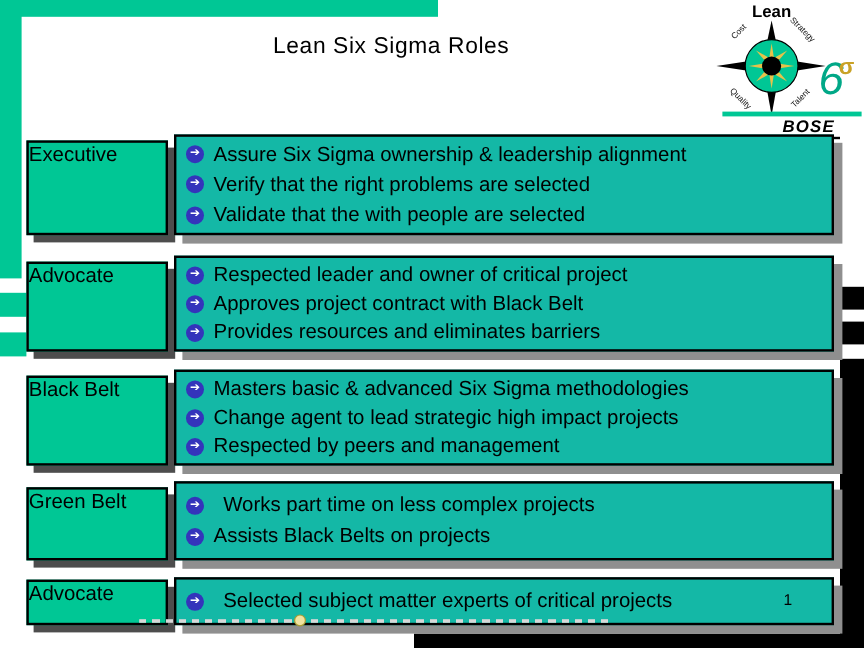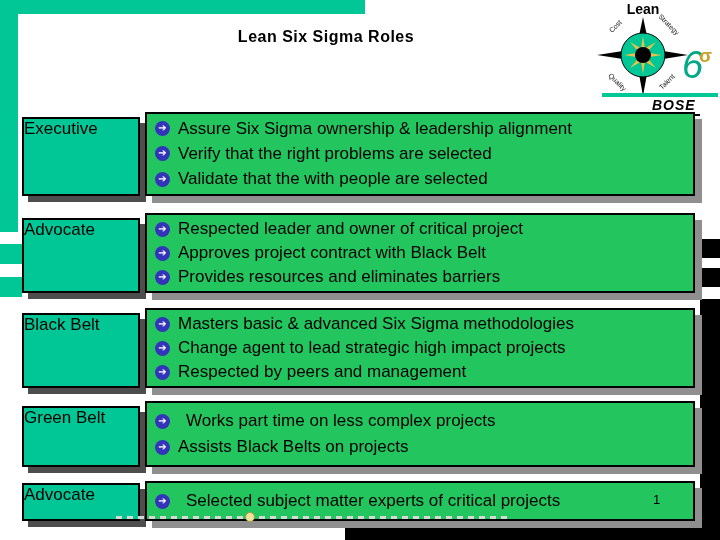--- a/index.html
+++ b/index.html
@@ -13,21 +13,21 @@
   .teal-dash-1{position:absolute;left:0;top:244px;width:22px;height:20px;background:#00C795;}
   .teal-dash-2{position:absolute;left:0;top:277px;width:22px;height:20px;background:#00C795;}
   .black-sq-1{position:absolute;left:700px;top:239px;width:20px;height:19px;background:#000;}
   .black-sq-2{position:absolute;left:700px;top:268px;width:20px;height:19px;background:#000;}
   .black-right-bar{position:absolute;left:700px;top:299px;width:20px;height:241px;background:#000;}
   .black-bottom-bar{position:absolute;left:345px;top:528px;width:375px;height:12px;background:#000;}
 
   
   .title{
     position:absolute;left:0;top:28px;width:652px;text-align:center;
-    font-size:16px;font-weight:bold;letter-spacing:0.5px;
+    font-size:19px;font-weight:normal;letter-spacing:0.5px;
   }
 
   
   .logo-wrap{position:absolute;left:596px;top:0;width:124px;height:112px;}
   .logo-teal-line{position:absolute;left:602px;top:93px;width:116px;height:4px;background:#00C795;}
   .bose{
     position:absolute;left:648px;top:97px;font-size:14px;font-weight:bold;font-style:italic;
     letter-spacing:1px;border-bottom:2px solid #000;padding:0 4px 1px 4px;
     font-family:Liberation Sans, sans-serif;
   }
@@ -39,21 +39,21 @@
   .row-3{top:308px;height:80px;}
   .row-4{top:401px;height:66px;}
   .row-5{top:481px;height:40px;}
   .role-label{
     width:118px;box-sizing:border-box;flex:none;background:#00C795;border:2px solid #000;
     box-shadow:6px 6px 0 #4d4d4d;display:flex;align-items:flex-start;
     font-size:17px;margin-top:5px;margin-bottom:0;
   }
   .row-5 .role-label{margin-top:2px;}
   .role-content{
-    width:550px;box-sizing:border-box;flex:none;margin-left:5px;background:#22c55e;
+    width:550px;box-sizing:border-box;flex:none;margin-left:5px;background:#14b8a6;
     border:2px solid #000;box-shadow:7px 7px 0 #8f8f8f;
     display:flex;flex-direction:column;justify-content:center;padding:2px 6px 2px 8px;
   }
   .bullet-line{display:flex;align-items:center;height:26px;font-size:17px;white-space:nowrap;}
   .bullet-icon{
     flex:none;width:15px;height:15px;border-radius:50%;background:#3434BB;margin-right:8px;
     position:relative;
   }
   .bullet-icon::before{
     content:"\2794";position:absolute;left:0;top:0;width:15px;height:15px;line-height:14px;

